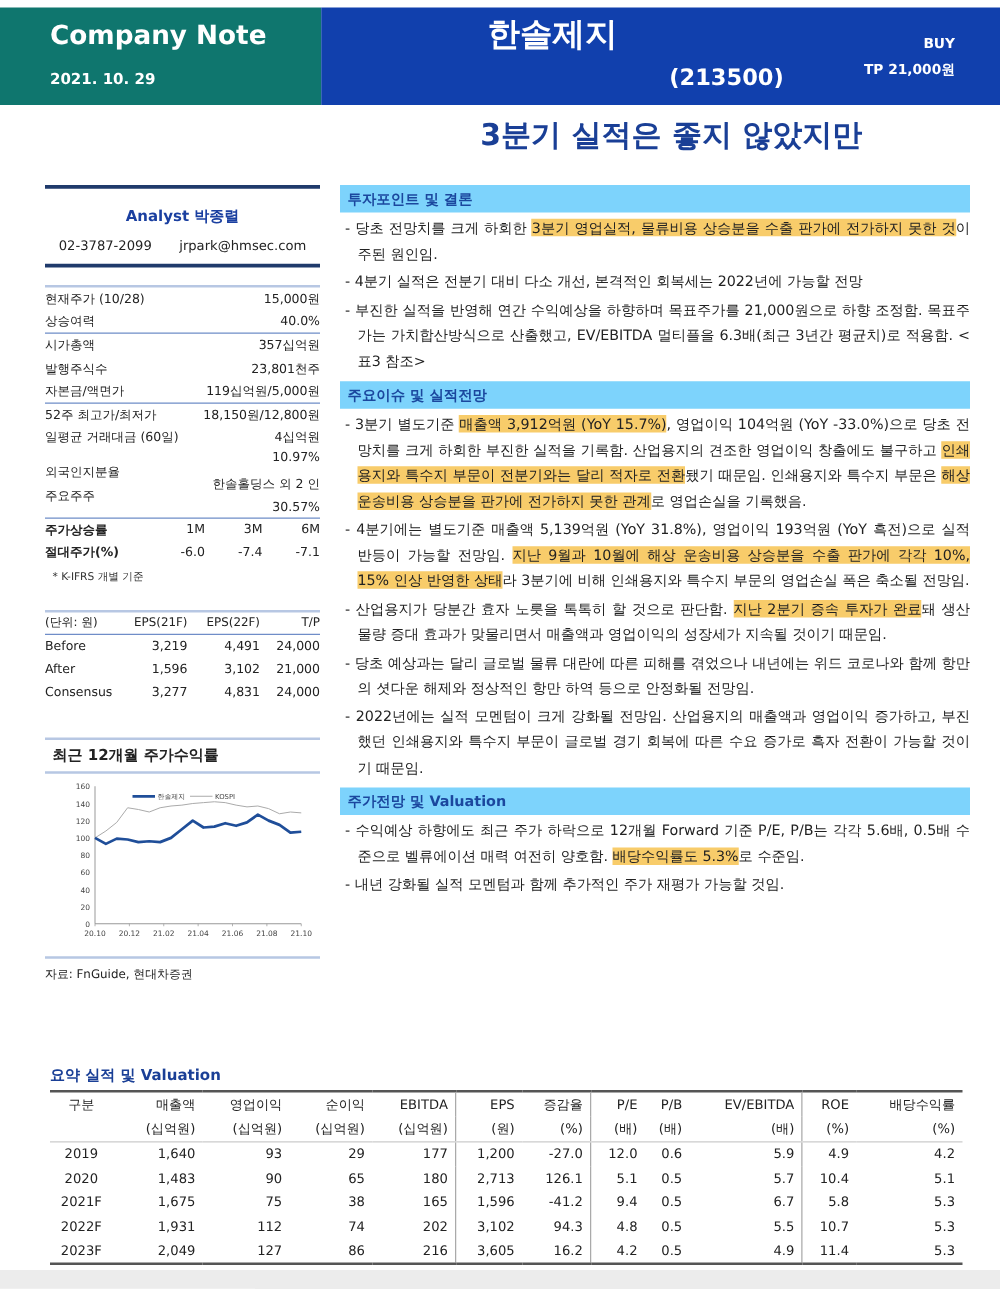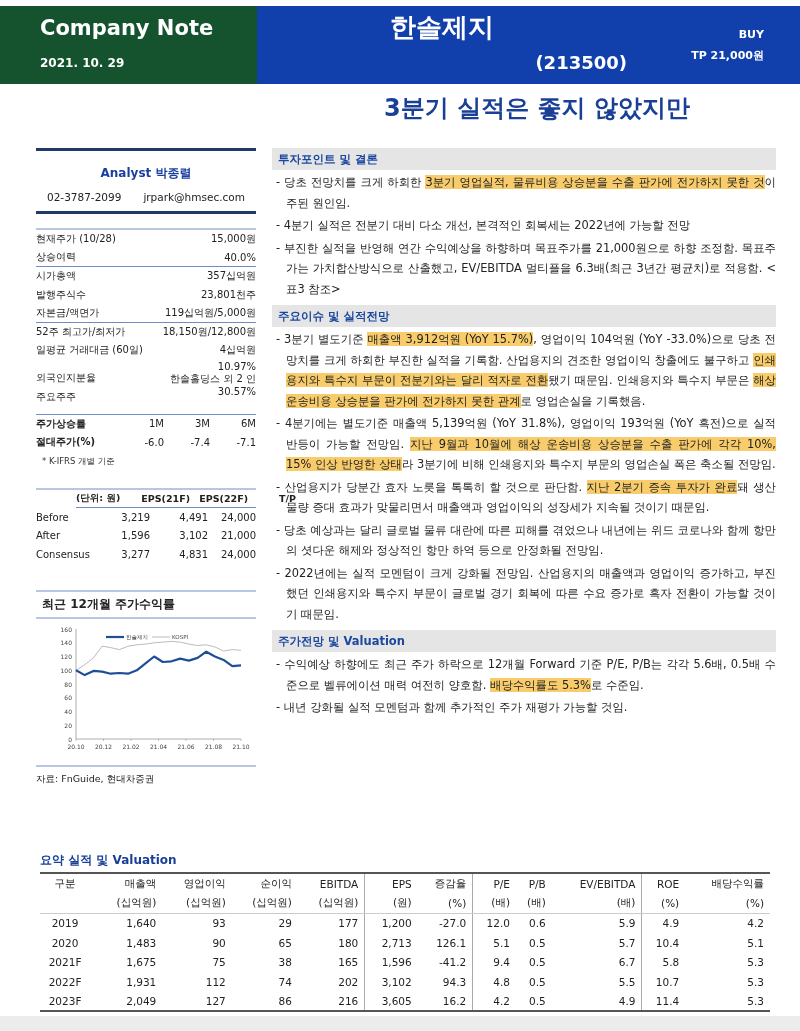--- a/index.html
+++ b/index.html
@@ -1,51 +1,51 @@
 <!DOCTYPE html>
 <html><head>
 <meta charset="utf-8">
 <style>
   * { box-sizing: border-box; margin: 0; padding: 0; }
   body { width: 800px; height: 1031px; background: #fff; font-family: "DejaVu Sans", "Liberation Sans", sans-serif; color: #222; position: relative; overflow: hidden; }
-  .hdr-gold { position: absolute; left: 0; top: 6px; width: 257px; height: 78px; background: #14532d; color: #fff; }
+  .hdr-gold { position: absolute; left: 0; top: 6px; width: 257px; height: 78px; background: #0f766e; color: #fff; }
   .hdr-gold .cn { position: absolute; left: 40px; top: 10px; font-size: 21px; font-weight: bold; }
   .hdr-gold .dt { position: absolute; left: 40px; top: 50px; font-size: 12px; font-weight: bold; }
   .hdr-blue { position: absolute; left: 257px; top: 6px; width: 543px; height: 78px; background: #1140ad; color: #fff; }
   .hdr-blue .nm { position: absolute; left: 0; width: 370px; text-align: center; top: 4px; font-size: 26px; font-weight: bold; }
   .hdr-blue .cd { position: absolute; left: 0; width: 370px; text-align: right; top: 46px; font-size: 18px; font-weight: bold; }
   .hdr-blue .buy { position: absolute; right: 36px; top: 22px; font-size: 11px; font-weight: bold; text-align: right; }
   .hdr-blue .tp { position: absolute; right: 36px; top: 42px; font-size: 11px; font-weight: bold; text-align: right; }
   .subtitle { position: absolute; left: 262px; width: 530px; top: 92px; text-align: center; font-size: 24px; font-weight: bold; color: #1a3f96; padding-left: 20px; }
 
   .left { position: absolute; left: 36px; top: 148px; width: 220px; font-size: 10px; }
   .an-top { border-top: 3px solid #1f3a6b; padding-top: 14px; }
   .an-name { text-align: center; font-size: 12px; font-weight: bold; color: #1a3fa0; }
   .an-contact { display: flex; justify-content: space-around; margin-top: 9px; font-size: 10.5px; }
   .an-bot { border-bottom: 3px solid #1f3a6b; margin-top: 8px; }
   .info { margin-top: 14px; border-top: 2px solid #b7c7e3; }
   .irow { display: flex; justify-content: space-between; height: 18.5px; align-items: center; }
   .sep { border-bottom: 1.5px solid #6f8dc8; }
   .irow.tall { height: 55px; align-items: center; }
   .irow.tall .lv { display:flex; flex-direction:column; justify-content:space-between; height:55px; padding-top:12px; padding-bottom:10px;}
-  .irow.tall .rv { display:flex; flex-direction:column; height:55px; text-align:right; padding-top:2px; padding-bottom:2px;}
+  .irow.tall .rv { display:flex; flex-direction:column; justify-content:space-between; height:55px; text-align:right; padding-top:2px; padding-bottom:2px;}
   .perf { display: grid; grid-template-columns: 90px 38px 46px 46px; height: 18.5px; align-items: center; }
   .perf span:nth-child(n+2) { text-align: right; }
   .perf.b span:first-child { font-weight: bold; }
   .note { font-size: 8.5px; margin-top: 4px; padding-left: 6px; color: #333; }
   .eps { margin-top: 20px; border-top: 2px solid #b7c7e3; }
   .erow { display: grid; grid-template-columns: 62px 52px 58px 48px; height: 18.5px; align-items: center; }
   .erow span:nth-child(n+2) { text-align: right; }
-  .erow.h { font-weight: bold; font-size: 9.5px; margin-left: 40px; }
+  .erow.h { font-weight: normal; font-size: 9.5px; }
   .chart-title { margin-top: 26px; border-top: 2px solid #b7c7e3; border-bottom: 2px solid #b7c7e3; padding: 4px 0 4px 6px; font-size: 12px; font-weight: bold; }
   .chart { position: relative; height: 140px; margin-top: 4px; }
   .src { margin-top: 2px; border-top: 2px solid #b7c7e3; padding-top: 6px; font-size: 9.5px; }
 
   .right { position: absolute; left: 272px; top: 148px; width: 504px; font-size: 11.4px; }
-  .sec { background: #e5e5e5; color: #1b479e; font-weight: bold; font-size: 11.5px; height: 22px; line-height: 22px; padding-left: 6px; }
+  .sec { background: #7dd3fc; color: #1b479e; font-weight: bold; font-size: 11.5px; height: 22px; line-height: 22px; padding-left: 6px; }
   .para { padding-left: 14px; text-indent: -10px; line-height: 20.5px; text-align: justify; margin-top: 2px; padding-right: 0; }
   .hl { background: #f8cc6a; }
   .gap { height: 6px; }
 
   .summary { position: absolute; left: 40px; top: 852px; width: 730px; }
   .stitle { font-size: 12px; font-weight: bold; color: #1a3f96; padding-left: 0; margin-bottom: 3px; }
   table { border-collapse: collapse; width: 730px; font-size: 10.5px; }
   thead tr:first-child th { border-top: 2px solid #555; }
   th { font-weight: normal; height: 20px; text-align: right; padding-right: 6px; }
   td { height: 19.7px; text-align: right; padding-right: 6px; }

